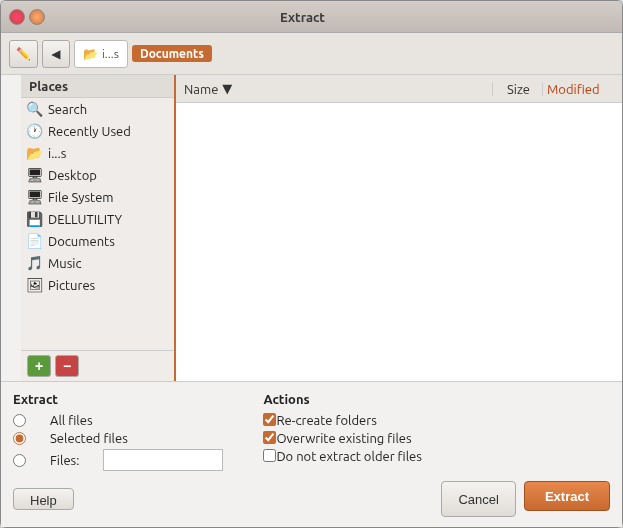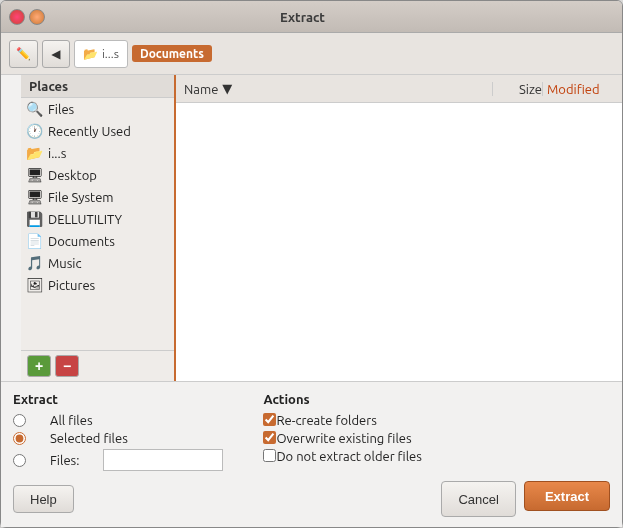--- a/index.html
+++ b/index.html
@@ -194,21 +194,21 @@
       padding: 0 8px;
       font-size: 13px;
       color: #333;
       display: flex;
       align-items: center;
       gap: 4px;
       cursor: pointer;
     }
     .file-col-size {
       width: 50px;
-      padding: 0 0;
+      padding: 0 12px;
       font-size: 13px;
       color: #333;
       border-left: 1px solid #ccc;
       text-align: right;
     }
     .file-col-modified {
       width: 80px;
       padding: 0 4px;
       font-size: 13px;
       color: #c2410c;
@@ -266,21 +266,21 @@
       margin-top: 10px;
     }
     .help-btn {
       background: linear-gradient(to bottom, #f5f3f0, #e0dcd8);
       border: 1px solid #aaa;
       border-radius: 4px;
       padding: 4px 16px;
       cursor: pointer;
       font-size: 13px;
       color: #333;
-      height: 28px;
+      height: 22px;
     }
     .dialog-buttons { display: flex; gap: 8px; }
     .cancel-btn {
       background: linear-gradient(to bottom, #f5f3f0, #e0dcd8);
       border: 1px solid #aaa;
       border-radius: 4px;
       padding: 4px 16px;
       cursor: pointer;
       font-size: 13px;
       color: #333;
@@ -322,21 +322,21 @@
     <div class="toolbar-spacer"></div>
   </div>
 
   <div class="main-area">
 
     <div class="sidebar">
       <div class="sidebar-header">Places</div>
 
       <div class="sidebar-item">
         <span class="sidebar-icon">🔍</span>
-        <span>Files</span>
+        <span>Search</span>
       </div>
       <div class="sidebar-item">
         <span class="sidebar-icon">🕐</span>
         <span>Recently Used</span>
       </div>
       <div class="sidebar-item">
         <span class="sidebar-icon">📂</span>
         <span>i...s</span>
       </div>
       <div class="sidebar-item">

